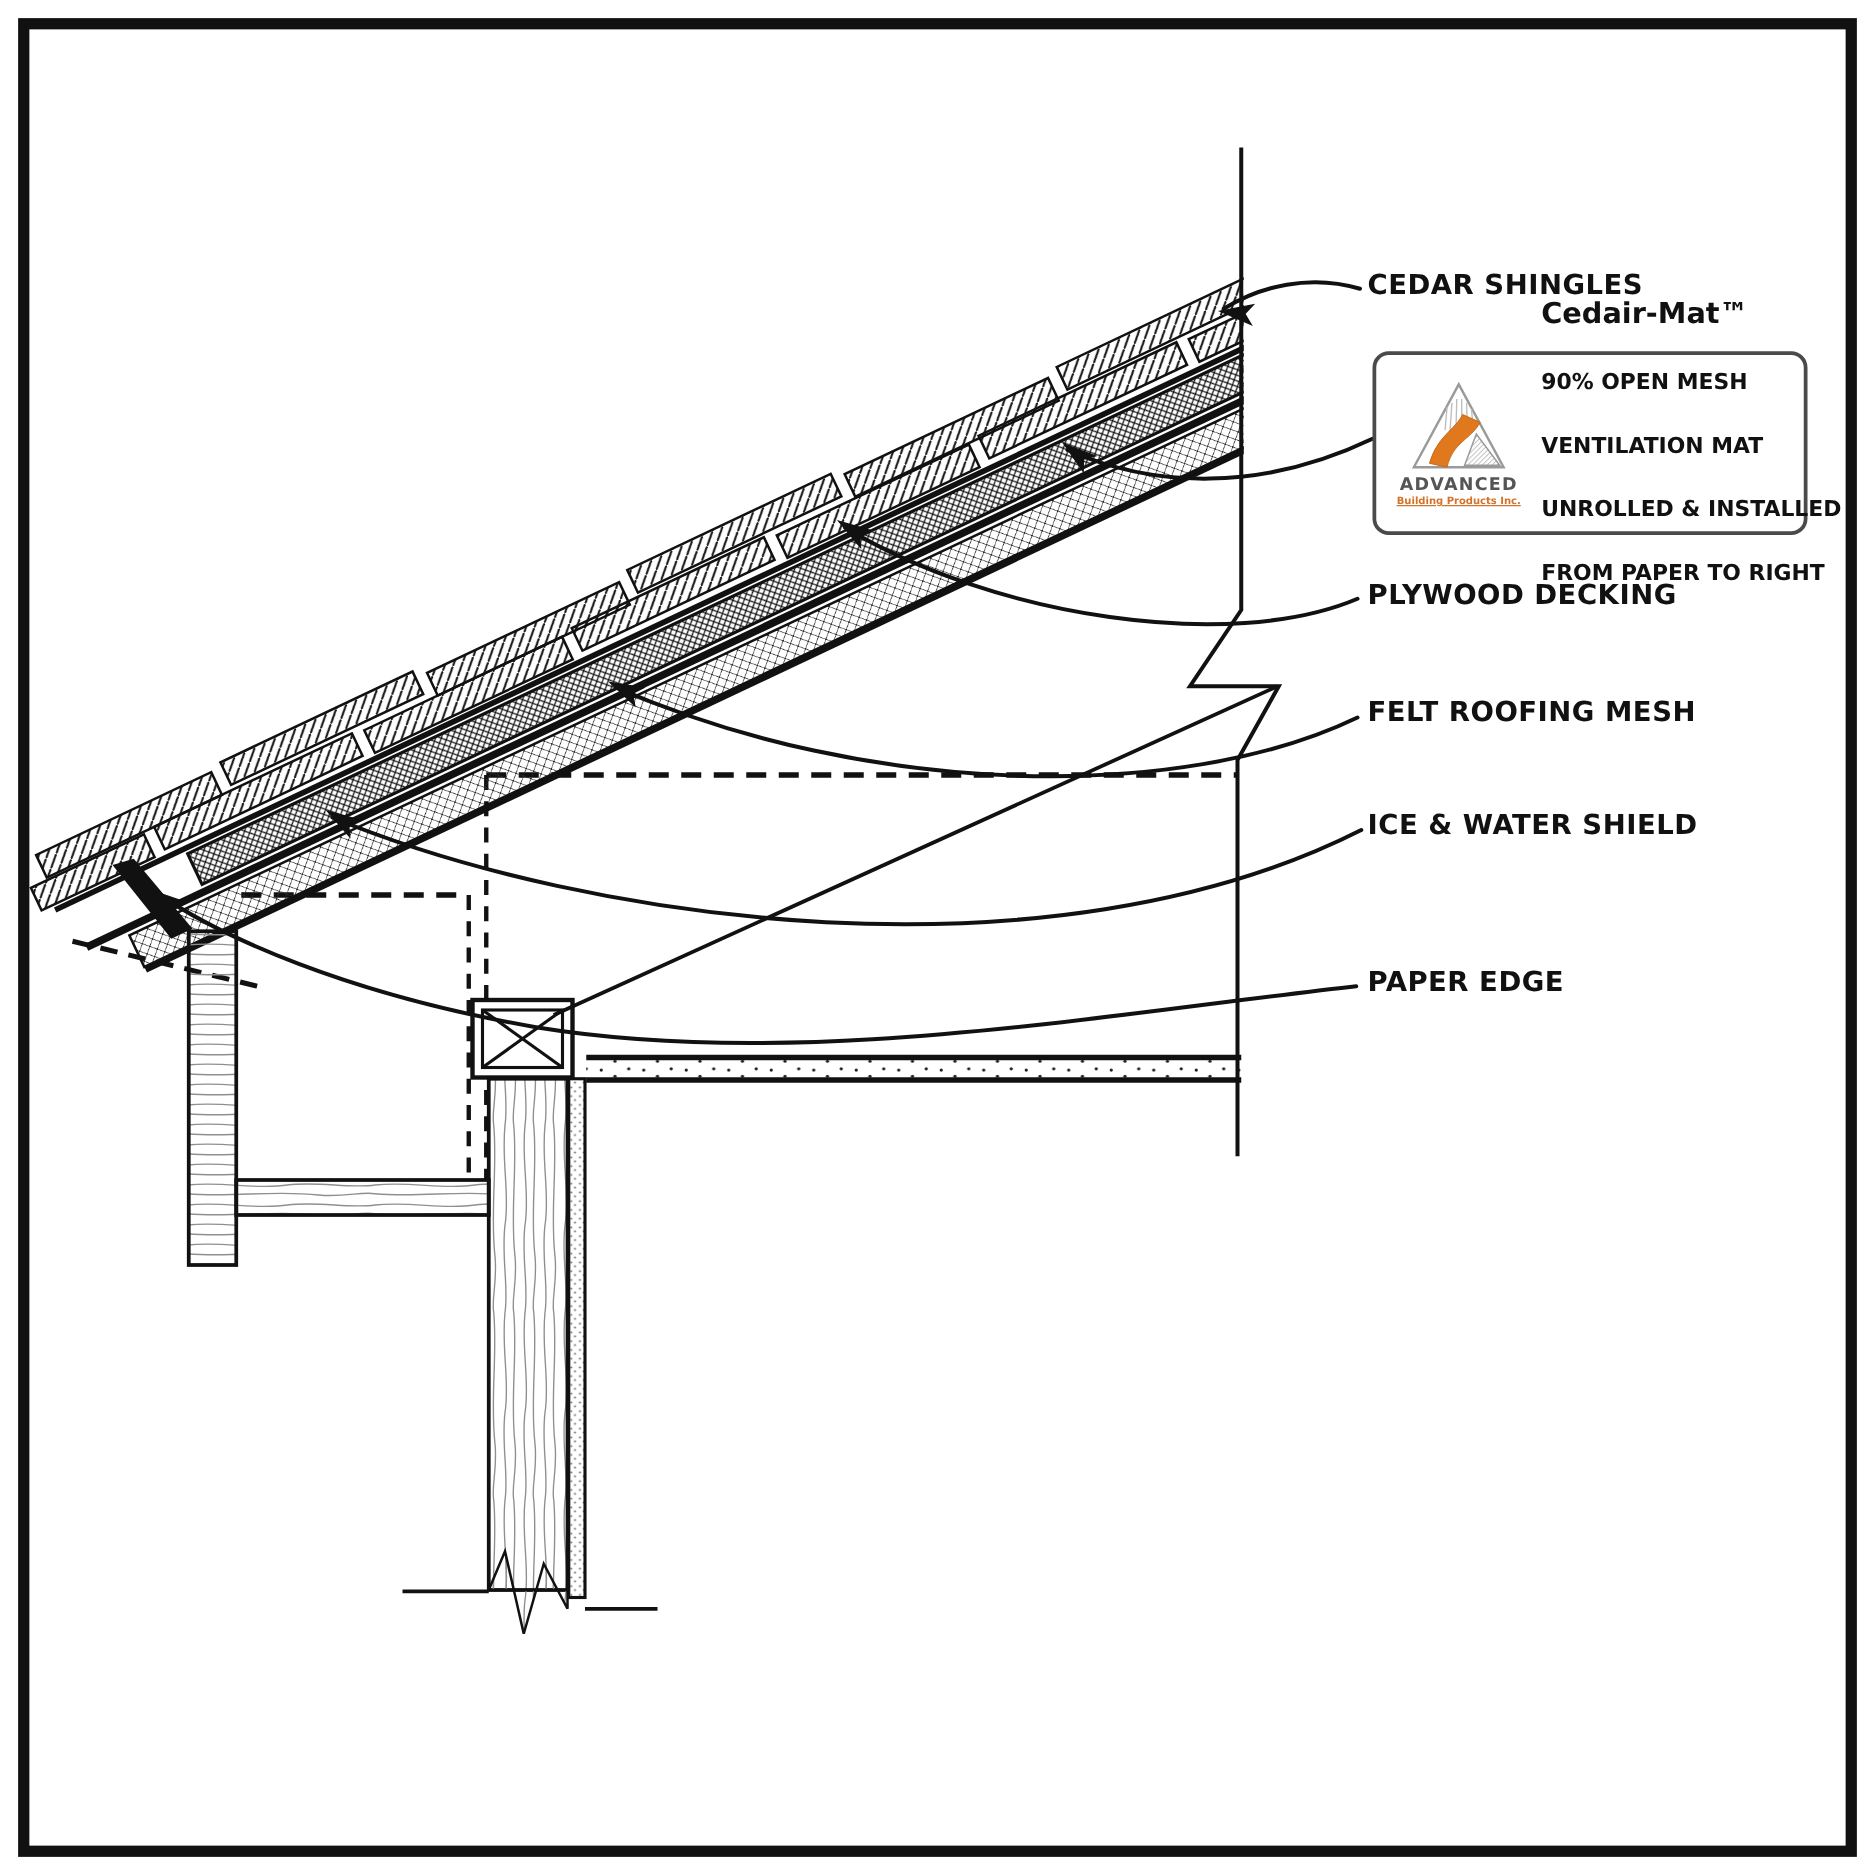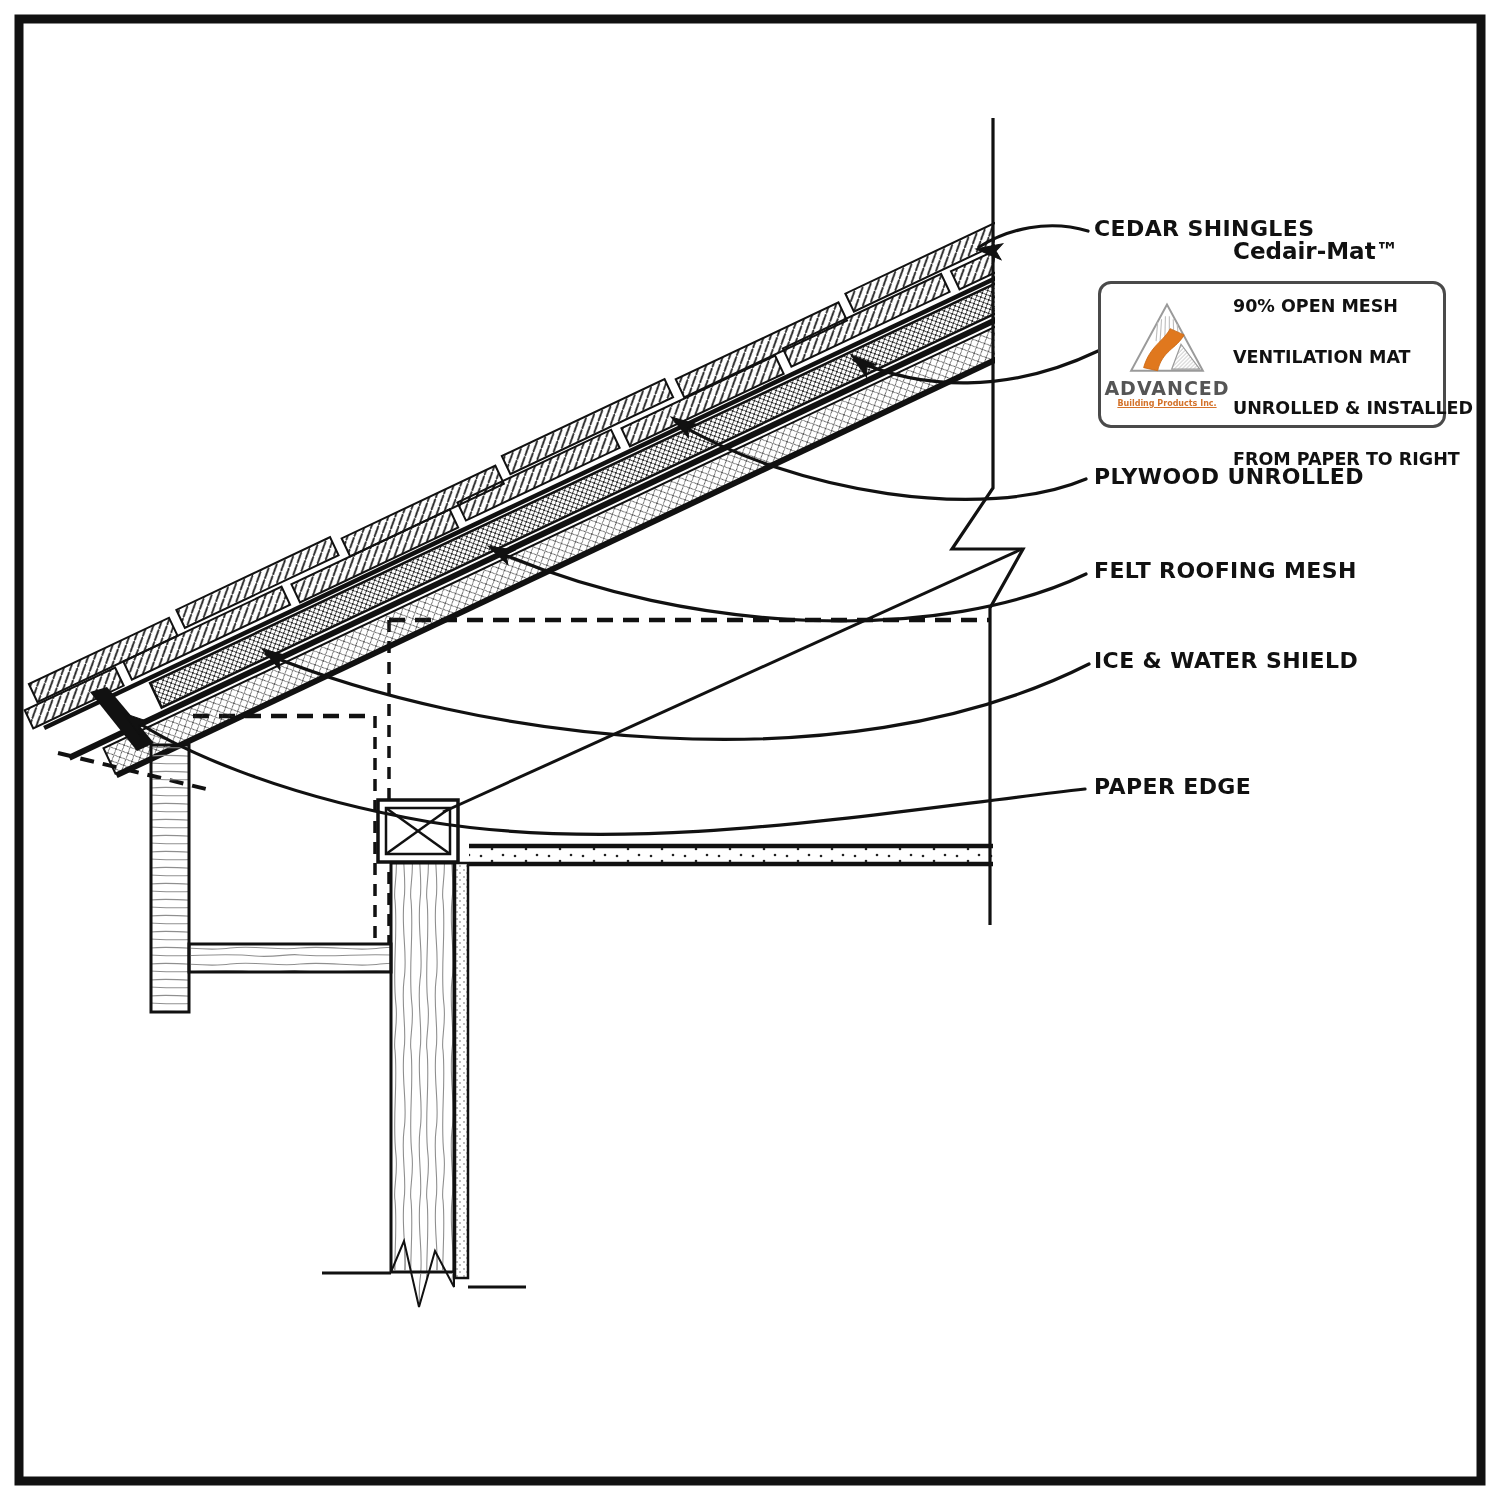--- a/index.html
+++ b/index.html
@@ -5,21 +5,21 @@
   html,body{margin:0;padding:0;background:#ffffff;}
   #stage{position:relative;width:1500px;height:1500px;background:#ffffff;overflow:hidden;
          font-family:"DejaVu Sans","Liberation Sans",sans-serif;color:#111;padding-left:37px;}
   #drawing{position:absolute;left:0;top:0;width:1500px;height:1500px;}
   .callout-label{position:absolute;font-size:22px;font-weight:700;letter-spacing:.4px;
                  white-space:nowrap;color:#111;}
   #product-box{position:absolute;left:1098px;top:281px;width:348px;height:147px;
                border:3px solid #4a4a4a;border-radius:13px;background:#fff;
                display:flex;align-items:center;gap:10px;padding:6px 10px;box-sizing:border-box;}
   #logo-col{width:112px;display:flex;flex-direction:column;align-items:center;flex:none;}
-  #logo-company{font-size:19px;font-weight:700;color:#555;letter-spacing:1px;margin-top:2px;}
+  #logo-company{font-size:14px;font-weight:700;color:#555;letter-spacing:1px;margin-top:2px;}
   #logo-tagline{font-size:8px;font-weight:700;color:#d4722a;white-space:nowrap;text-decoration:underline;}
   #box-text{display:flex;flex-direction:column;justify-content:center;}
   #box-title{font-size:23px;font-weight:700;margin-bottom:3px;}
   .box-line{font-size:17.5px;font-weight:700;line-height:23px;white-space:nowrap;margin-top:28px;}
 </style>
 </head>
 <body>
 
 <div id="stage">
 
@@ -146,21 +146,21 @@
       <path d="M0,0 L26,8 L20,0 L26,-8 Z" transform="translate(976,249) rotate(6)"></path>
       <path d="M0,0 L26,8 L20,0 L26,-8 Z" transform="translate(851,355) rotate(38)"></path>
       <path d="M0,0 L26,8 L20,0 L26,-8 Z" transform="translate(671,417) rotate(33)"></path>
       <path d="M0,0 L26,8 L20,0 L26,-8 Z" transform="translate(488,546) rotate(26)"></path>
       <path d="M0,0 L26,8 L20,0 L26,-8 Z" transform="translate(262,649) rotate(32)"></path>
       <path d="M0,0 L26,8 L20,0 L26,-8 Z" transform="translate(123,713) rotate(36)"></path>
     </g>
   </svg>
 
   <div class="callout-label" style="left:1094px;top:216px">CEDAR SHINGLES</div>
-  <div class="callout-label" style="left:1094px;top:464px">PLYWOOD UNROLLED</div>
+  <div class="callout-label" style="left:1094px;top:464px">PLYWOOD DECKING</div>
   <div class="callout-label" style="left:1094px;top:558px">FELT ROOFING MESH</div>
   <div class="callout-label" style="left:1094px;top:648px">ICE &amp; WATER SHIELD</div>
   <div class="callout-label" style="left:1094px;top:774px">PAPER EDGE</div>
 
   <div id="product-box">
     <div id="logo-col">
       <svg width="78" height="74" viewBox="0 0 100 92">
         <polygon points="50,3 4,88 96,88" fill="#fff" stroke="#9a9a9a" stroke-width="2.5"></polygon>
         <g stroke="#bdbdbd" stroke-width="1.4">
           <line x1="38" y1="26" x2="36" y2="50"></line>

